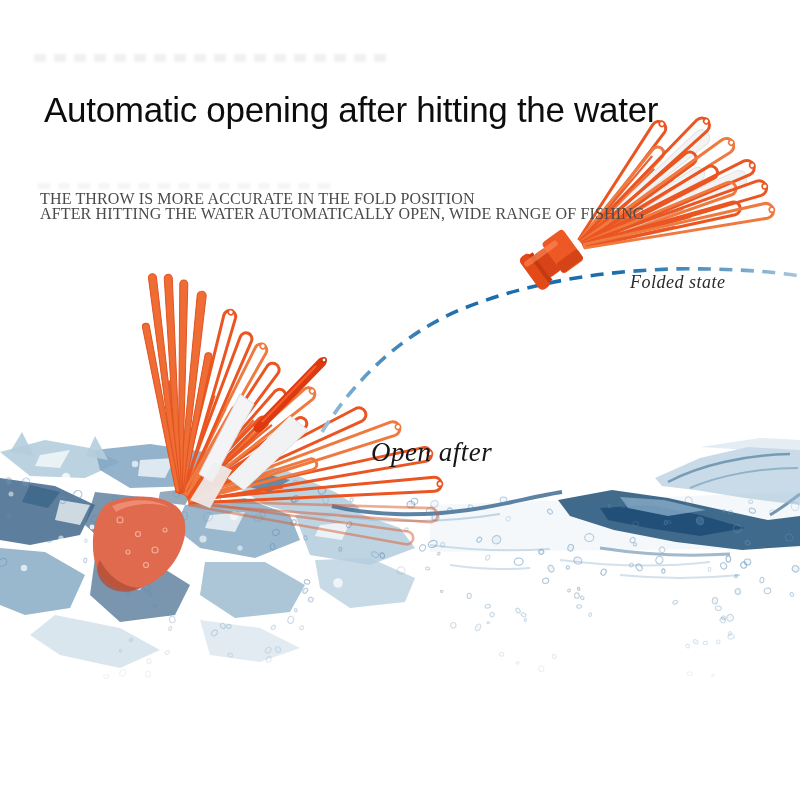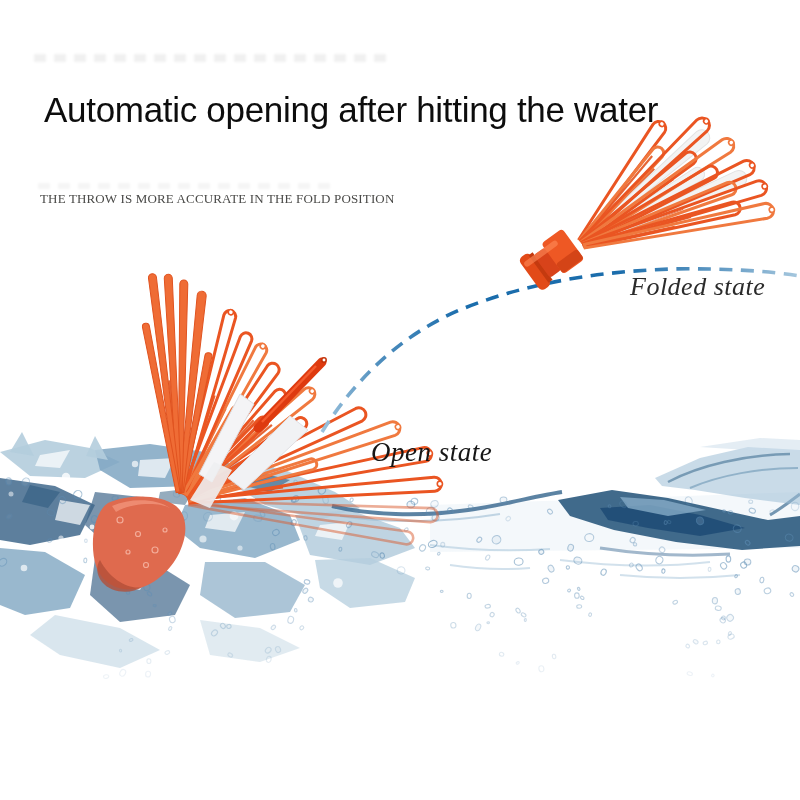--- a/index.html
+++ b/index.html
@@ -1,25 +1,25 @@
 <!DOCTYPE html>
 <html style="--title-text: #0d0d0d; --caption-text: #4a4a48; --label-text: #2b2b2b; --accent-orange: #ea5522; --deep-orange: #d53e10; --light-orange: #f0793f; --salmon-base: #df6a4e; --trajectory-blue: #1b6dac; --water-light: #b4cddd; --water-mid: #7fa6c2; --water-dark: #41688c; --water-deep: #2c5a7e;"><head>
 <meta charset="utf-8">
 <style>
   html,body{margin:0;padding:0}
   body{width:800px;height:800px;position:relative;background:#fff;overflow:hidden;
        font-family:"Liberation Sans",sans-serif}
   #page-title{position:absolute;left:44px;top:67px;font-size:35px;font-weight:400;
        letter-spacing:-.3px;color:var(--title-text,#0d0d0d);white-space:nowrap}
   #caption{position:absolute;left:40px;top:191px;font-family:"Liberation Serif",serif;
-       font-size:13px;line-height:15px;color:var(--caption-text,#4a4a48);
+       font-size:16px;line-height:15px;color:var(--caption-text,#4a4a48);
        letter-spacing:.15px;white-space:nowrap}
   .state-label{position:absolute;font-family:"Liberation Serif",serif;font-style:italic;
        letter-spacing:.5px;white-space:nowrap}
-  #folded-label{left:630px;top:272px;font-size:26px;color:var(--label-text,#2b2b2b)}
+  #folded-label{left:630px;top:272px;font-size:18px;color:var(--label-text,#2b2b2b)}
   #open-label{left:371px;top:437px;font-size:27px;color:#161616}
   .ghost{position:absolute;opacity:.45;filter:blur(1px);
        background:repeating-linear-gradient(90deg,rgba(110,110,110,.22) 0 12px,rgba(110,110,110,0) 12px 20px)}
   #ghost-title{left:34px;top:54px;width:352px;height:8px}
   #ghost-caption{left:38px;top:183px;width:300px;height:6px;opacity:.3}
   #scene{position:absolute;left:0;top:0}
 </style>
 </head>
 <body>
 
@@ -438,15 +438,16 @@
       </g>
     </g>
 </svg>
 
 <div class="ghost" id="ghost-title"></div>
 <div class="ghost" id="ghost-caption"></div>
 
 <h1 id="page-title">Automatic opening after hitting the water</h1>
 <div id="caption">
   <div>THE THROW IS MORE ACCURATE IN THE FOLD POSITION</div>
+  <div>AFTER HITTING THE WATER AUTOMATICALLY OPEN, WIDE RANGE OF FISHING</div>
 </div>
 <div class="state-label" id="folded-label">Folded state</div>
-<div class="state-label" id="open-label">Open state</div>
+<div class="state-label" id="open-label">Open after</div>
 
 </body></html>

